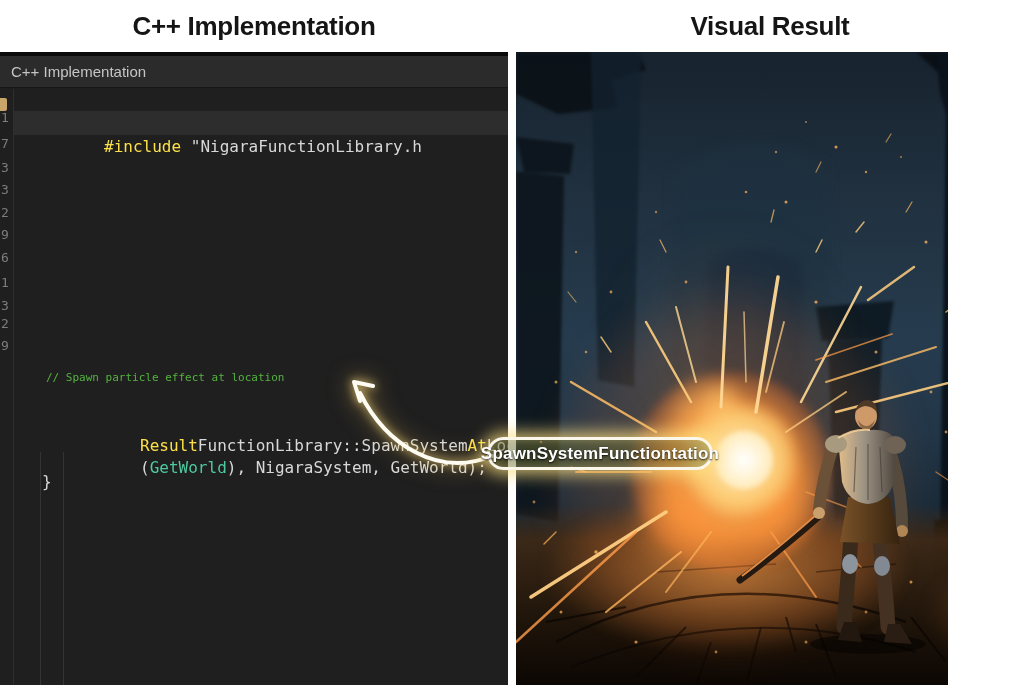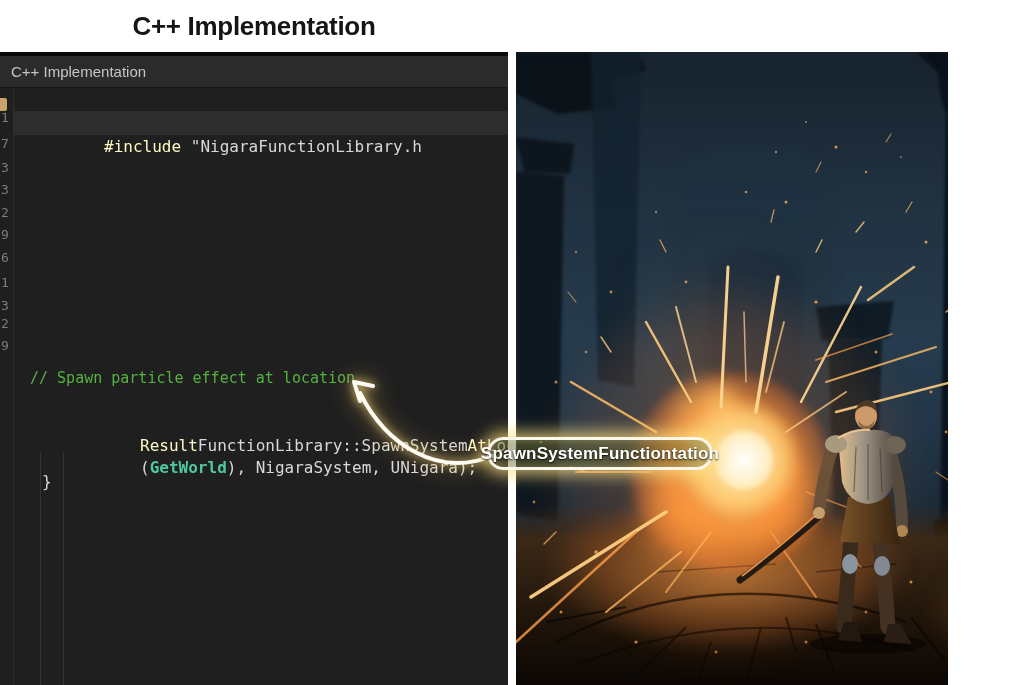--- a/index.html
+++ b/index.html
@@ -19,23 +19,23 @@
                    border-bottom:1px solid #161616;display:flex;align-items:center;
                    color:#c5c5c5;font-size:15px;padding-left:11px;box-sizing:border-box;}
   .editor-body{position:absolute;left:0;top:33px;width:100%;height:600px;background:#1f1f1f;overflow:hidden;}
   .gutter-sep{position:absolute;left:13px;top:0;width:1px;height:100%;background:#2e2e2e;}
   .file-icon{position:absolute;left:0;top:9px;width:7px;height:13px;background:#c9a569;border-radius:0 2px 2px 0;}
   .lnum{position:absolute;left:1px;width:11px;color:#7d7d7d;font-family:"DejaVu Sans Mono",monospace;
         font-size:13px;text-align:left;}
   .line-hl{position:absolute;left:14px;top:22px;width:494px;height:24px;background:#2d2d2d;}
   .code-line{position:absolute;white-space:pre;font-family:"DejaVu Sans Mono",monospace;
              font-size:16px;color:#d8d8d8;line-height:24px;}
-  .tok-blue{color:#fef9c3;}
+  .tok-blue{color:#fde047;}
   .tok-green{color:#55b240;}
-  .tok-teal{color:#4ec9a0;font-weight:bold;}
+  .tok-teal{color:#4ec9a0;}
   .tok-text{color:#d8d8d8;}
   .indent-guide{position:absolute;width:1px;background:#343434;}
 
   
   .scene{position:absolute;left:516px;top:52px;width:508px;height:633px;overflow:hidden;
          background:linear-gradient(180deg,#17232e 0%,#20303f 22%,#263c4e 46%,#223648 60%,#1b2b39 72%,#141e28 84%);}
   .scene svg{position:absolute;left:0;top:0;}
   .sil{filter:blur(1.5px);}
   .haze{filter:blur(6px);}
   .blob{position:absolute;border-radius:50%;}
@@ -56,20 +56,21 @@
        text-shadow:0 1px 2px rgba(0,0,0,0.85);z-index:30;}
   .arrow-svg{position:absolute;left:330px;top:362px;z-index:29;
        filter:drop-shadow(0 0 5px rgba(255,225,130,0.9)) drop-shadow(0 0 11px rgba(255,200,90,0.55));}
 </style>
 </head>
 <body>
 
 <div class="stage">
 
   <div class="hdr hdr-left">C++ Implementation</div>
+  <div class="hdr hdr-right">Visual Result</div>
 
   <div class="editor">
     <div class="editor-titlebar">
       <span>C++ Implementation</span>
     </div>
     <div class="editor-body">
       <div class="file-icon"></div>
       <div class="gutter-sep"></div>
 
       <span class="lnum" style="top:21px">1</span>
@@ -82,28 +83,28 @@
       <span class="lnum" style="top:186px">1</span>
       <span class="lnum" style="top:209px">3</span>
       <span class="lnum" style="top:227px">2</span>
       <span class="lnum" style="top:249px">9</span>
 
       <div class="line-hl"></div>
       <div class="code-line" style="left:27px;top:22px">
         <span class="tok-blue">#include</span><span class="tok-text"> "NigaraFunctionLibrary.h</span>
       </div>
 
-      <div class="code-line tok-green" style="left:30px;top:277px;font-size:15px">// Spawn particle effect at location</div>
+      <div class="code-line tok-green" style="left:46px;top:277px;font-size:11px">// Spawn particle effect at location</div>
 
       <div class="code-line" style="left:63px;top:321px">
         <span class="tok-blue">Result</span><span class="tok-text">FunctionLibrary::SpawnSystem</span><span class="tok-blue">At</span><span class="tok-text">Location(</span>
       </div>
 
       <div class="code-line" style="left:63px;top:343px">
-        <span class="tok-text">(</span><span class="tok-teal">GetWorld</span><span class="tok-text">), NigaraSystem, UNigara);</span>
+        <span class="tok-text">(</span><span class="tok-teal">GetWorld</span><span class="tok-text">), NigaraSystem, GetWorld);</span>
       </div>
 
       <div class="code-line" style="left:42px;top:381px">}</div>
 
       <div class="indent-guide" style="left:40px;top:363px;height:237px"></div>
       <div class="indent-guide" style="left:63px;top:363px;height:237px"></div>
     </div>
   </div>
 
   <div class="scene">

